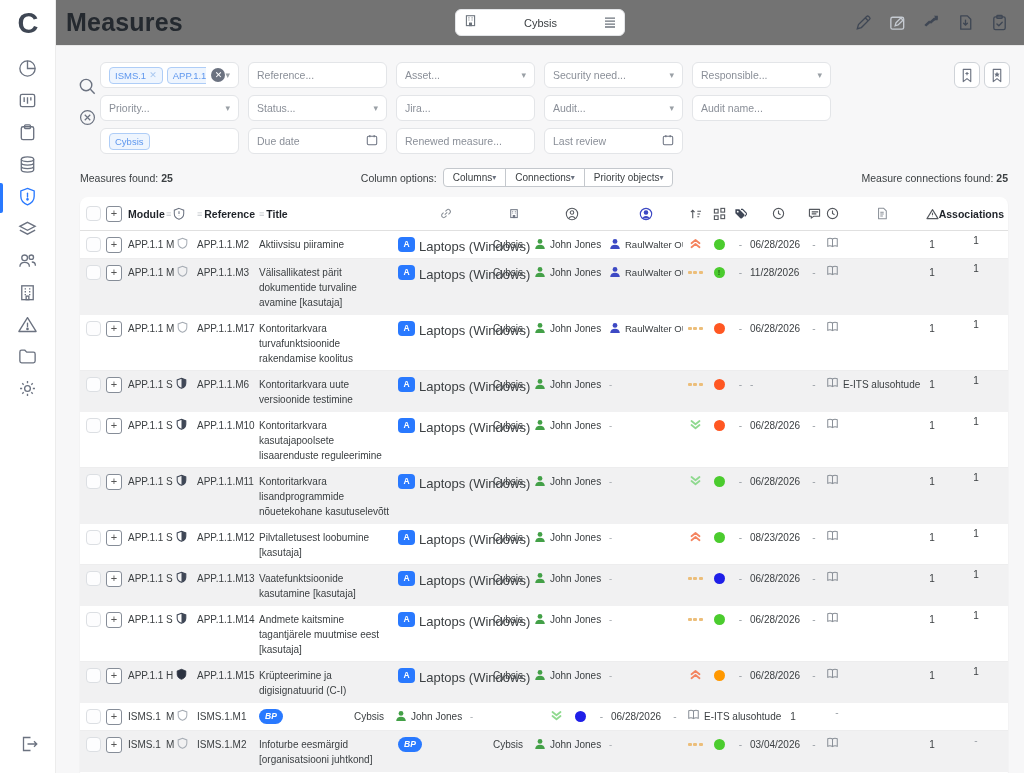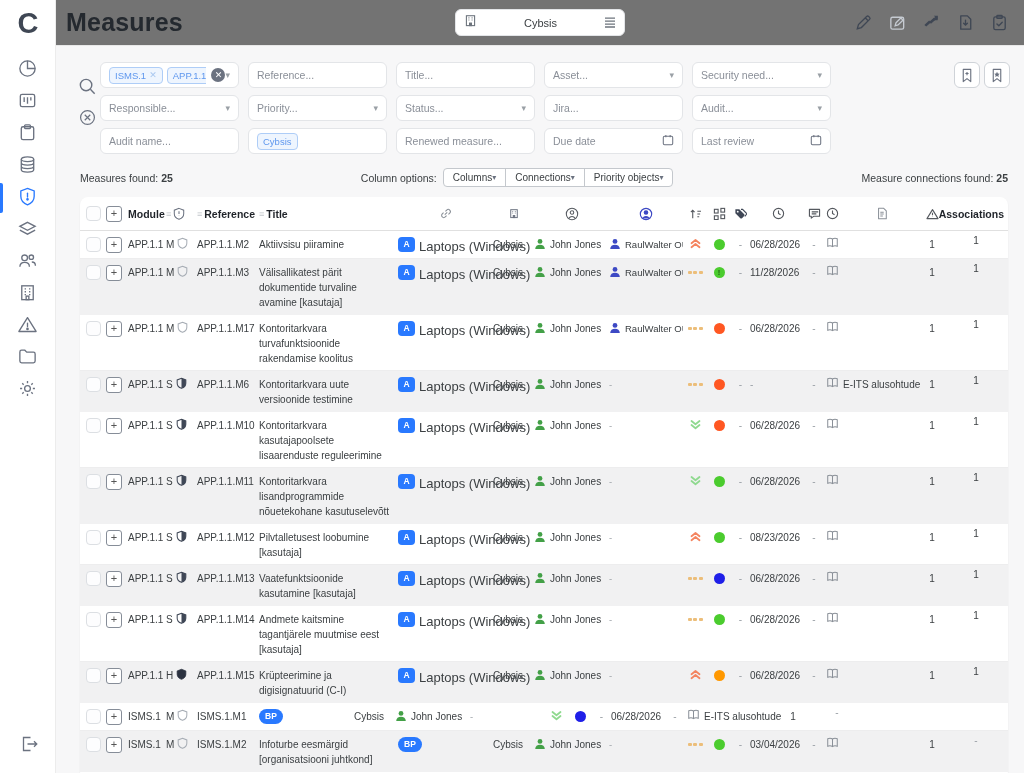--- a/index.html
+++ b/index.html
@@ -84,21 +84,21 @@
   .hicon { display:flex; align-items:center; justify-content:center; width:100%; }
   .colmenu { color:#c3c7cc; font-size:9px; margin-right:2px; font-weight:400; }
   .checkbox { width:15px; height:15px; border:1px solid #dcdfe3; border-radius:4px; background:#fdfdfe; }
   .expand-btn { width:16px; height:16px; border:1.2px solid #868d98; border-radius:3px; color:#555;
     font-size:11px; line-height:13px; text-align:center; cursor:pointer; background:#fff; font-weight:400; }
   .trow .checkbox, .trow .expand-btn { margin-top:0; }
   .sec-letter { margin-right:3px; }
   .nowrap { white-space:nowrap; }
   .badge { min-width:17px; height:15px; border-radius:4px; background:#2979ff; color:#fff; font-size:8.5px;
     font-weight:700; display:inline-flex; align-items:center; justify-content:center; padding:0 3px; flex:none; }
-  .badge.pill { border-radius:8px; min-width:24px; }
+  .badge.pill { border-radius:8px; min-width:24px;font-style:italic; }
   .asset-name { font-size:13px; margin-left:4px; white-space:nowrap; padding-top:2px; }
   .person-ic { margin-right:4px; margin-top:1px; flex:none; }
   .org-name { font-size:9.5px; white-space:nowrap; overflow:hidden; }
   .prio-med { display:inline-flex; gap:1.5px; margin-top:6px; }
   .prio-med i { width:4px; height:2.5px; background:#ecbe7a; border-radius:1px; }
   .status-dot { width:11px; height:11px; border-radius:50%; margin-top:2px; display:flex; align-items:center;
     justify-content:center; font-size:7.5px; font-weight:700; color:rgba(0,0,0,.55); }
   .muted { color:#9aa0a6; }
   .assoc-val { transform:translateY(-4px); }
   .doc-text { overflow:hidden; text-overflow:clip; }
@@ -263,23 +263,20 @@
               <span>APP.1.1</span>
             </span>
         </span>
         <span class="clear-circle">✕</span>
         <span class="caret">▾</span>
       </div>
       <div class="field">
           <input placeholder="Reference..." style="">
         </div>
       <div class="field">
-          <input placeholder="Title..." style="">
-        </div>
-      <div class="field">
           <span>Asset...</span>
           <span class="caret">▾</span>
         </div>
       <div class="field">
           <span>Security need...</span>
           <span class="caret">▾</span>
         </div>
 
       <div class="field">
           <span>Responsible...</span>
@@ -299,30 +296,30 @@
       <div class="field">
           <span>Audit...</span>
           <span class="caret">▾</span>
         </div>
 
       <div class="field">
           <input placeholder="Audit name..." style="">
         </div>
       <div class="field">
           <span class="chip">Cybsis</span>
-        </div>
-      <div class="field">
-          <input placeholder="Renewed measure..." style="">
         </div>
       <div class="field">
           <span>Due date</span>
           <span class="caret"><svg width="12" height="12" viewBox="0 0 14 14" fill="none" stroke="#6b7280" stroke-width="1.2">
               <rect x="1.5" y="2.5" width="11" height="10" rx="1.5"></rect>
               <path d="M4.5 1.2v2.6M9.5 1.2v2.6"></path>
             </svg></span>
+        </div>
+      <div class="field">
+          <input placeholder="Renewed measure..." style="">
         </div>
       <div class="field">
           <span>Last review</span>
           <span class="caret"><svg width="12" height="12" viewBox="0 0 14 14" fill="none" stroke="#6b7280" stroke-width="1.2">
               <rect x="1.5" y="2.5" width="11" height="10" rx="1.5"></rect>
               <path d="M4.5 1.2v2.6M9.5 1.2v2.6"></path>
             </svg></span>
         </div>
     </div>
     <div class="bookmarks">

